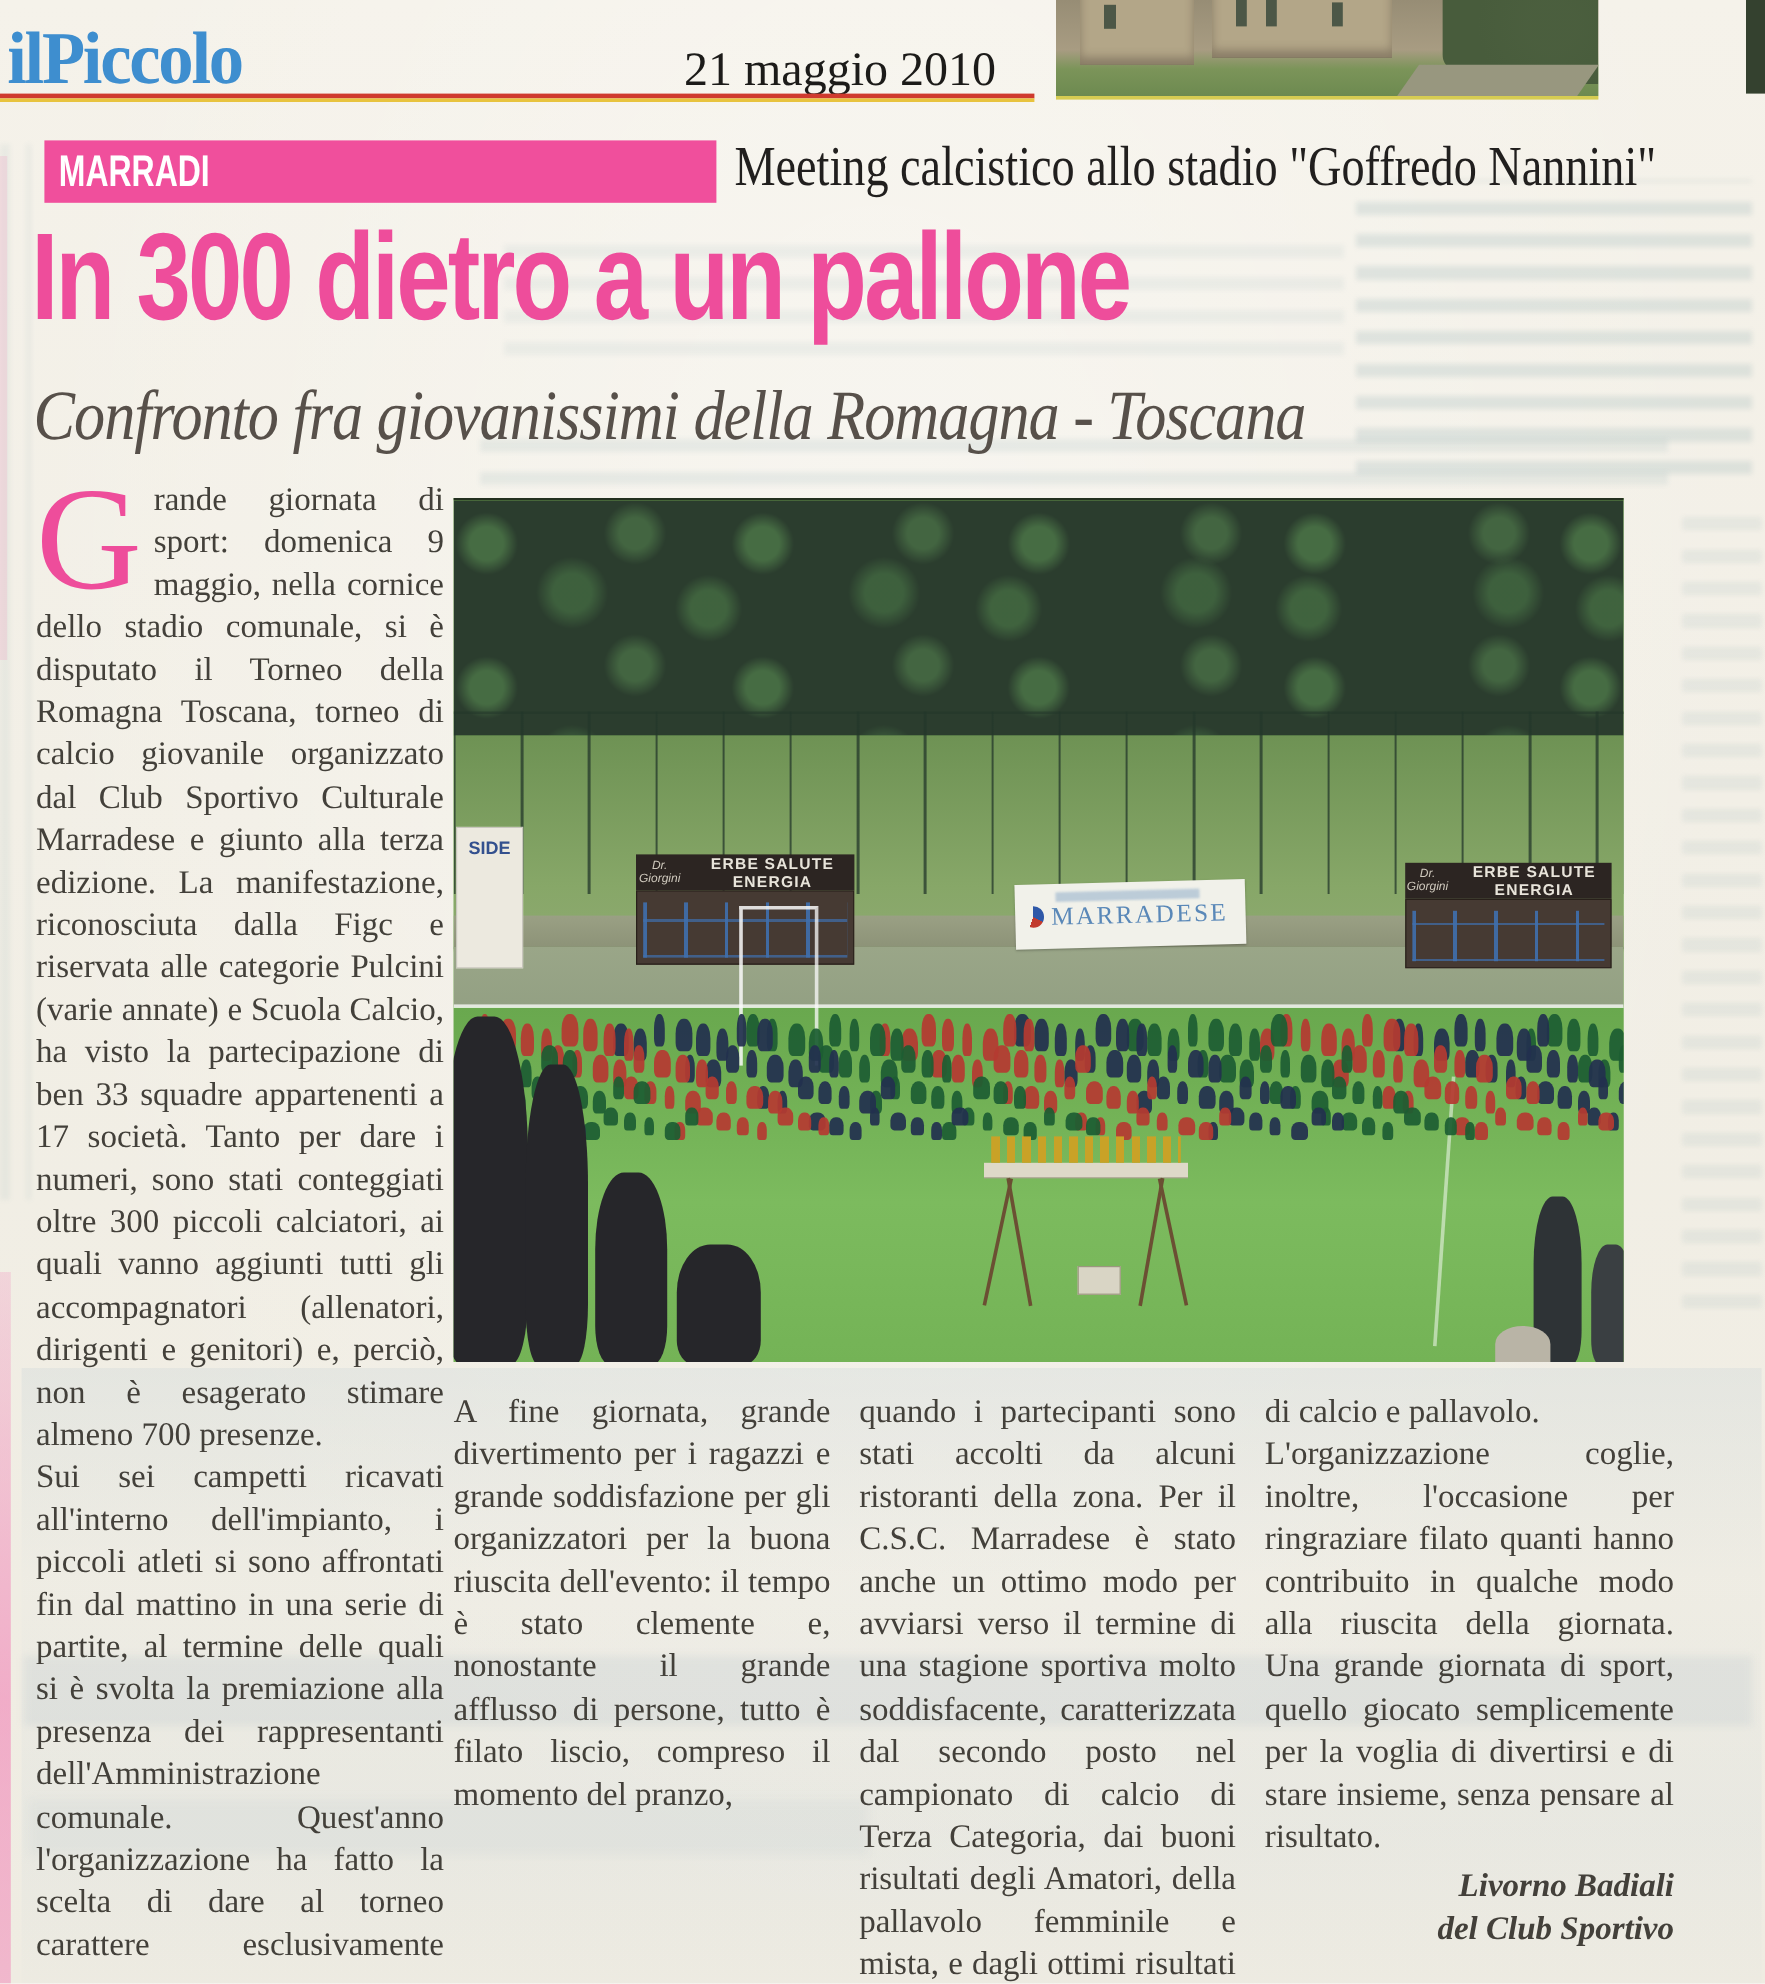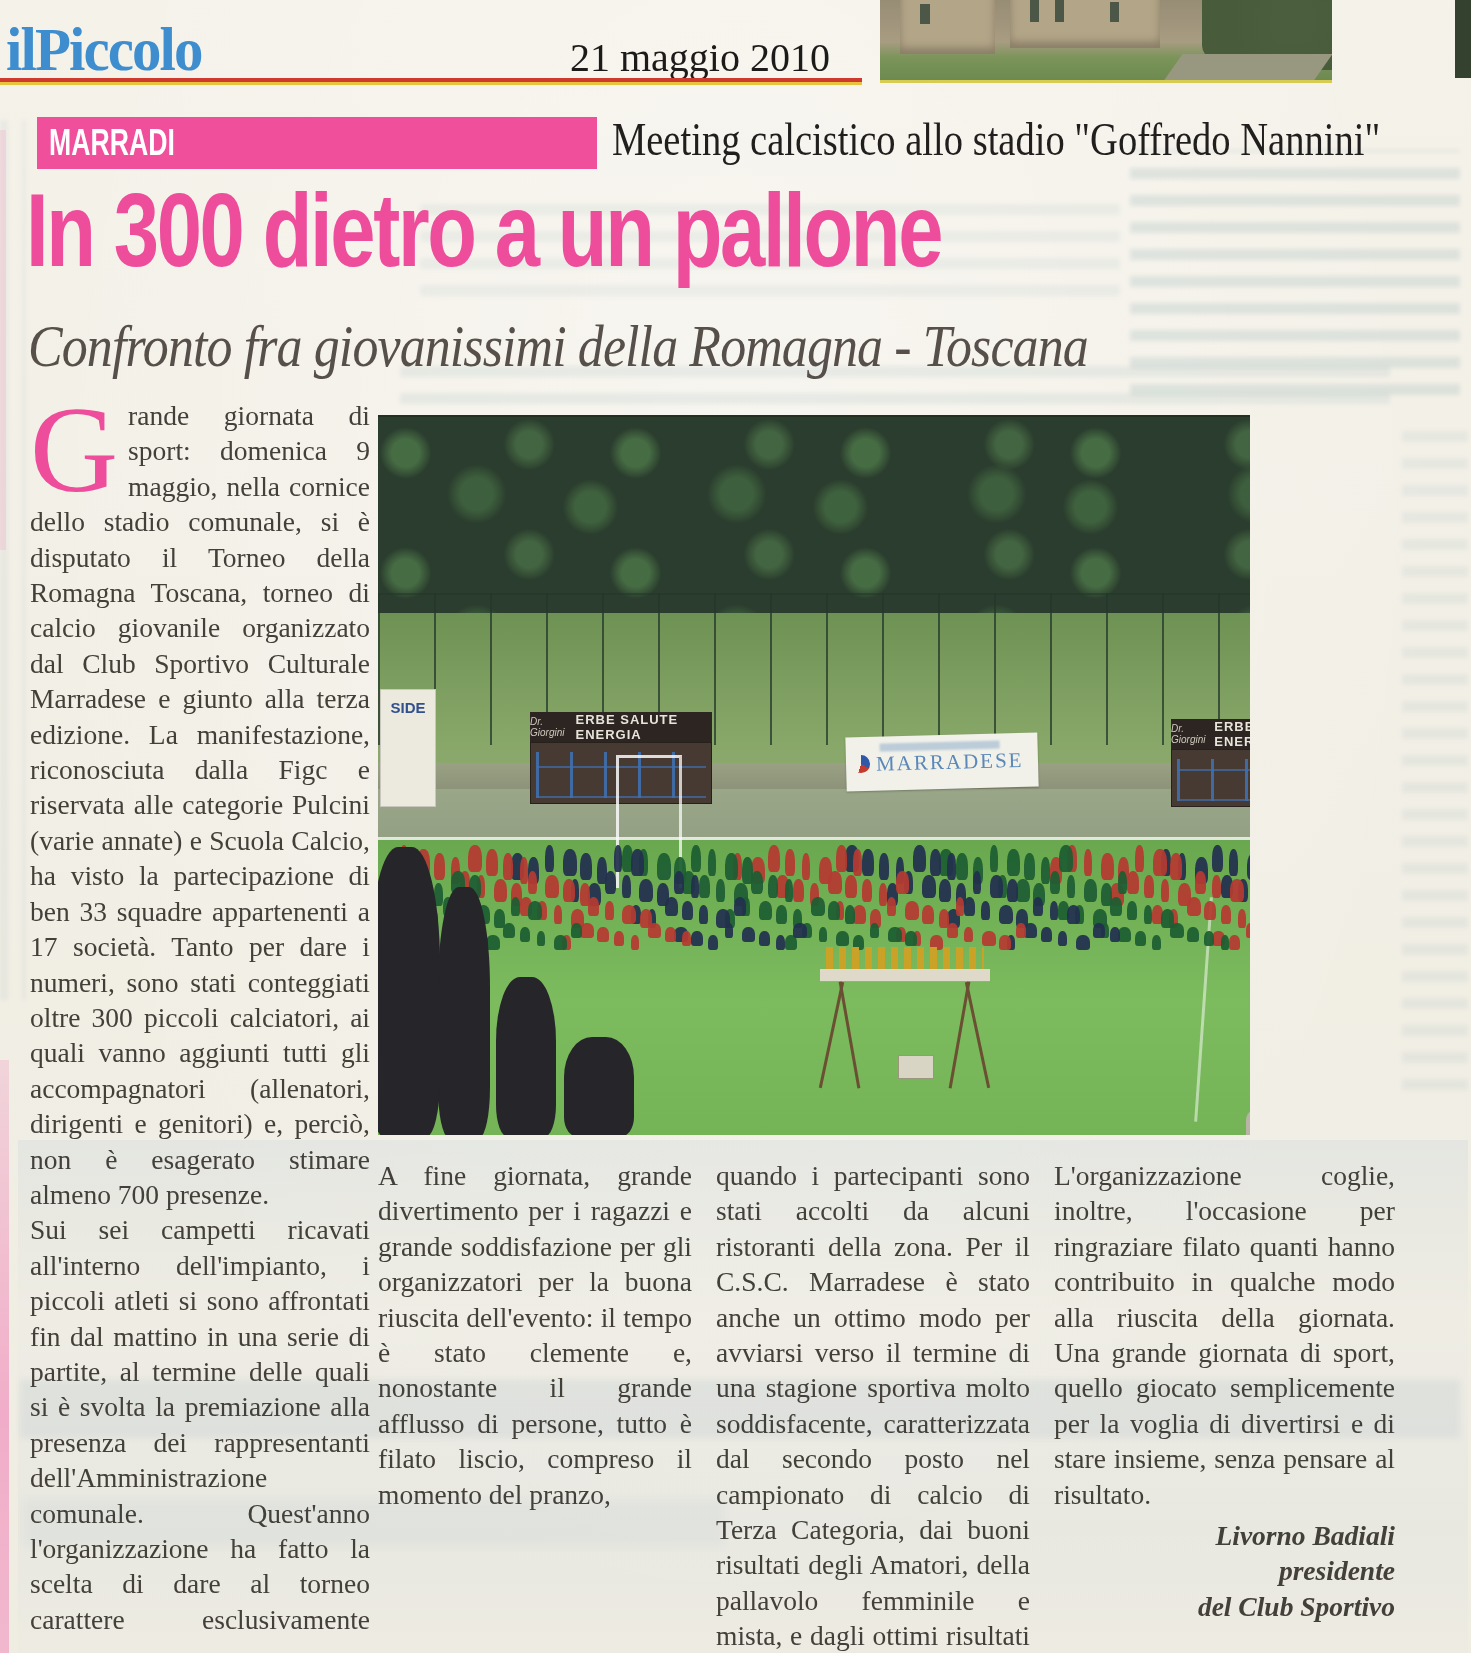--- a/index.html
+++ b/index.html
@@ -65,22 +65,22 @@
   
   .ghost{pointer-events:none;z-index:0;filter:blur(2px);
     background:repeating-linear-gradient(0deg, rgba(96,140,150,.15) 0 11px, rgba(0,0,0,0) 11px 27px);}
   .ghost-v{pointer-events:none;z-index:0;filter:blur(2px);
     background:repeating-linear-gradient(90deg, rgba(96,140,150,.13) 0 8px, rgba(0,0,0,0) 8px 22px);}
   .pink-strip{left:0;top:1060px;width:9px;height:593px;z-index:3;
     background:linear-gradient(180deg,rgba(242,136,186,.25),rgba(242,120,178,.55) 60%,rgba(242,120,178,.45));}
   .pink-strip-top{left:0;top:130px;width:6px;height:420px;z-index:3;background:rgba(242,150,192,.22);}
 
   
-  .photo{left:378px;top:415px;width:872px;height:718px;overflow:hidden;z-index:2;
-    border-top:2px solid #23301f;background:#74ac55;}
+  .photo{left:378px;top:415px;width:975px;height:718px;overflow:hidden;z-index:2;
+    border-top:2px solid #23301f;background:#74ac55;text-align:center;}
   .ph-trees{position:absolute;left:0;top:0;width:100%;height:196px;background:#2b3d2e;}
   .ph-trees::before{content:"";position:absolute;inset:0;
     background:
       radial-gradient(circle at 12% 30%, rgba(92,146,84,.55) 0 14px, transparent 26px),
       radial-gradient(circle at 38% 55%, rgba(80,130,76,.5) 0 16px, transparent 30px),
       radial-gradient(circle at 63% 25%, rgba(96,150,88,.45) 0 13px, transparent 26px),
       radial-gradient(circle at 85% 60%, rgba(84,136,78,.5) 0 15px, transparent 28px);
     background-size:230px 120px,260px 140px,240px 110px,250px 150px;}
   .ph-hill{position:absolute;left:0;top:196px;width:100%;height:180px;
     background:linear-gradient(180deg,#6e9254,#87a768 70%,#8ea971);}
@@ -510,19 +510,19 @@
   <div class="sil" style="left:990px;top:676px;width:32px;height:42px;background:#cfd3d6;border-radius:50% 50% 10% 10%;"></div>
 </figure>
 
 <div class="colbox col2">
   <p>A fine giornata, grande divertimento per i ragazzi e grande soddisfazione per gli organizzatori per la buona riuscita dell'evento: il tempo è stato clemente e, nonostante il grande afflusso di persone, tutto è filato liscio, compreso il momento del pranzo,</p>
 </div>
 <div class="colbox col3">
   <p>quando i partecipanti sono stati accolti da alcuni ristoranti della zona. Per il C.S.C. Marradese è stato anche un ottimo modo per avviarsi verso il termine di una stagione sportiva molto soddisfacente, caratterizzata dal secondo posto nel campionato di calcio di Terza Categoria, dai buoni risultati degli Amatori, della pallavolo femminile e mista, e dagli ottimi risultati delle squadre giovanili</p>
 </div>
 <div class="colbox col4">
+  <p>di calcio e pallavolo.</p>
   <p>L'organizzazione coglie, inoltre, l'occasione per ringraziare filato quanti hanno contribuito in qualche modo alla riuscita della giornata. Una grande giornata di sport, quello giocato semplicemente per la voglia di divertirsi e di stare insieme, senza pensare al risultato.</p>
   <div class="signature">
     <div>Livorno Badiali</div>
-    <div>presidente</div>
     <div>del Club Sportivo</div>
   </div>
 </div>
 
 </body></html>

